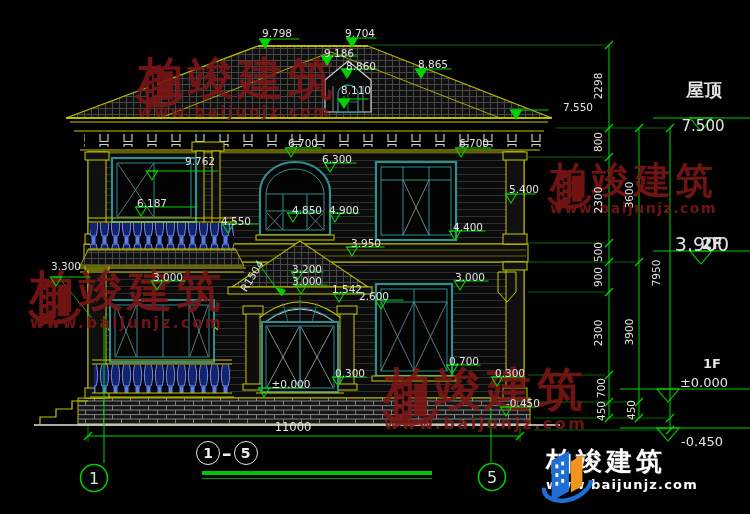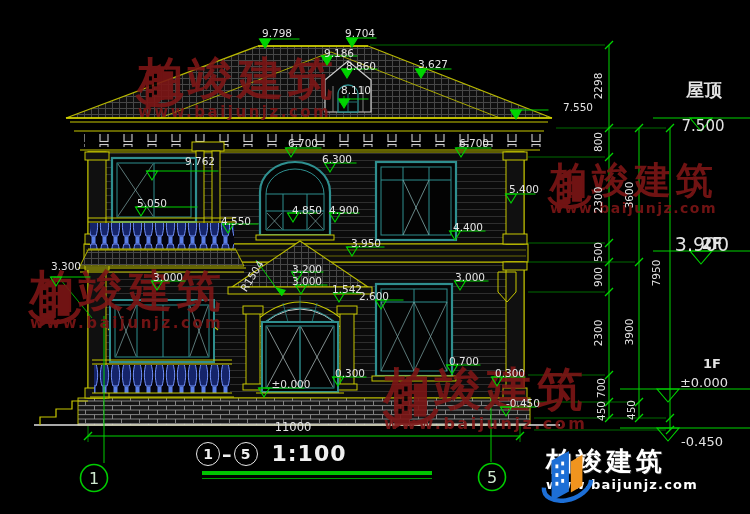--- a/index.html
+++ b/index.html
@@ -322,29 +322,29 @@
         <polygon points="657,428 679,428 668,441" fill="none" stroke="#00d400" stroke-width="1.1"></polygon>
         <line x1="620" y1="428" x2="750" y2="428" stroke="#00d400" stroke-width="1"></line>
       </g>
   </svg>
 
   <div id="labels">
       <span class="dim" style="left: 277px; top: 33px;">9.798</span>
       <span class="dim" style="left: 360px; top: 33px;">9.704</span>
       <span class="dim" style="left: 339px; top: 53px;">9.186</span>
       <span class="dim" style="left: 361px; top: 66px;">8.860</span>
-      <span class="dim" style="left: 433px; top: 64px;">3.627</span>
+      <span class="dim" style="left: 433px; top: 64px;">8.865</span>
       <span class="dim" style="left: 356px; top: 90px;">8.110</span>
       <span class="dim" style="left: 530px; top: 107px; margin-left: 48px;">7.550</span>
       <span class="dim" style="left: 303px; top: 143px;">6.700</span>
       <span class="dim" style="left: 474px; top: 143px;">6.700</span>
       <span class="dim" style="left: 337px; top: 159px;">6.300</span>
       <span class="dim" style="left: 200px; top: 161px;">9.762</span>
       <span class="dim" style="left: 524px; top: 189px;">5.400</span>
-      <span class="dim" style="left: 152px; top: 203px;">5.050</span>
+      <span class="dim" style="left: 152px; top: 203px;">6.187</span>
       <span class="dim" style="left: 307px; top: 210px;">4.850</span>
       <span class="dim" style="left: 344px; top: 210px;">4.900</span>
       <span class="dim" style="left: 236px; top: 221px;">4.550</span>
       <span class="dim" style="left: 468px; top: 227px;">4.400</span>
       <span class="dim" style="left: 366px; top: 243px;">3.950</span>
       <span class="dim" style="left: 66px; top: 266px;">3.300</span>
       <span class="dim" style="left: 168px; top: 277px;">3.000</span>
       <span class="dim" style="left: 307px; top: 269px;">3.200</span>
       <span class="dim" style="left: 307px; top: 281px;">3.000</span>
       <span class="dim" style="left: 470px; top: 277px;">3.000</span>
@@ -378,21 +378,20 @@
       <span class="dim" style="left: 656px; top: 273px; transform: translate(-50%, -50%) rotate(-90deg);">7950</span>
     </div>
 
   <span class="axis-num" style="left:94px;top:478px;">1</span>
   <span class="axis-num" style="left:492px;top:477px;">5</span>
 
   <div class="title-row">
     <span class="circ">1</span>
     <span class="tdash">–</span>
     <span class="circ">5</span>
-    <span class="tscale">1:100</span>
   </div>
   <div class="tline1"></div>
   <div class="tline2"></div>
 
   <div class="logo">
     <svg width="54" height="60" viewBox="0 0 56 62">
       <path d="M4,42 a25,16 -20 1 0 49,-8" stroke="#1d6fd6" stroke-width="4.5" fill="none"></path>
       <polygon points="12,14 30,4 30,46 12,56" fill="#1d6fd6"></polygon>
       <polygon points="32,15 44,8 44,40 32,47" fill="#f0941e"></polygon>
       <rect x="16" y="18" width="3" height="4" fill="#fff"></rect>

